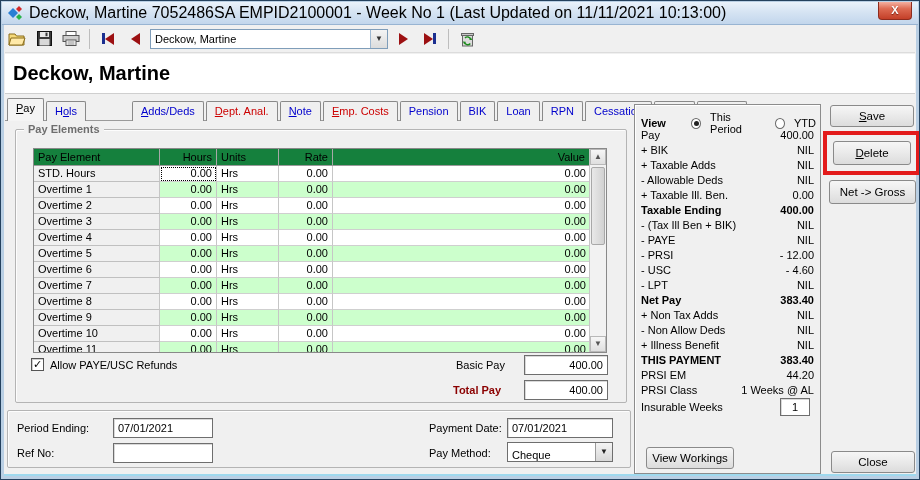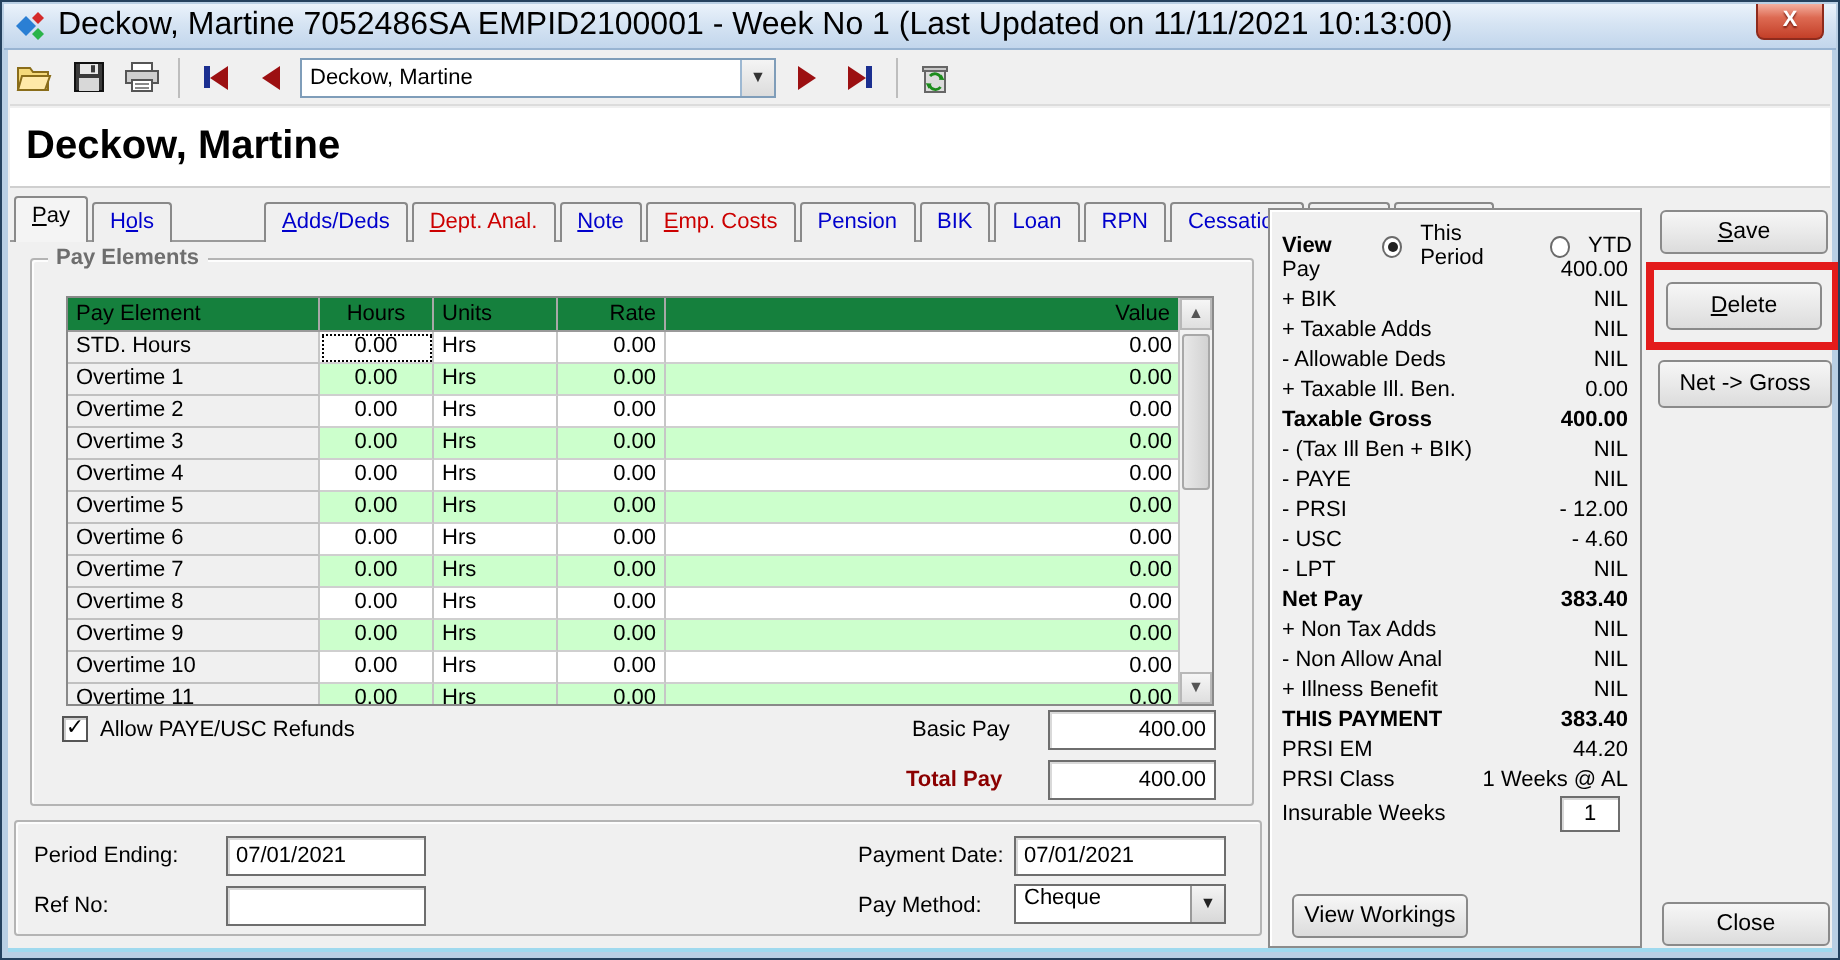--- a/index.html
+++ b/index.html
@@ -61,21 +61,21 @@
   #gb-period { left:6px; top:409px; width:624px; height:58px; }
 
   
   .paytable { position:absolute; left:32px; top:147px; width:574px; height:205px;
     border:1px solid #898989; background:#fff; overflow:hidden; }
   .tbl-inner { position:absolute; left:0; top:0; width:556px; }
   .tbl-row, .tbl-head { display:flex; height:16px; line-height:15px; }
   .tbl-head { height:17px; line-height:16px; background:#15803d; border-bottom:1px solid #9a9a9a; }
   .tbl-head .c { border-right:1px solid #a8a8a8; }
   .c { padding:0 4px; border-right:1px solid #c6c6c6; overflow:hidden; white-space:nowrap; }
-  .c0 { width:126px; } .c1 { width:57px; text-align:center; } .c2 { width:62px; }
+  .c0 { width:126px; } .c1 { width:57px; text-align:right; } .c2 { width:62px; }
   .c3 { width:54px; text-align:right; } .c4 { flex:1; text-align:right; border-right:none; }
   .tbl-row .c0 { background:#f0f0f0; border-bottom:1px solid #c0c0c0; }
   .tbl-row .c1,.tbl-row .c2,.tbl-row .c3,.tbl-row .c4 { border-bottom:1px solid #cfcfcf; }
   .tbl-row.green .c1,.tbl-row.green .c2,.tbl-row.green .c3,.tbl-row.green .c4 { background:#ccffcc; }
   .cell-focus { outline:1px dotted #000; outline-offset:-2px; }
 
   
   .vscroll { position:absolute; right:0; top:0; width:17px; height:203px; background:#f2f2f2; border-left:1px solid #c6c6c6; }
   .sb-btn { position:absolute; left:0; width:16px; height:16px; background:linear-gradient(#f6f6f6,#dfdfdf);
     border:1px solid #b8b8b8; color:#555; font-size:8px; text-align:center; line-height:14px; cursor:pointer; }
@@ -91,21 +91,21 @@
   .tb.right { text-align:right; }
   input.tb { outline:none; }
 
   .checkrow { position:absolute; left:30px; top:357px; display:flex; align-items:center; gap:6px; }
   .checkbox { width:13px; height:13px; background:#fff; border:1px solid #555;
     box-shadow: inset 1px 1px 0 #cfcfcf; font-size:11px; line-height:11px; text-align:center; cursor:pointer; }
 
   .totalpay-label { font-weight:bold; color:#8b0000; }
 
   .selectbox { position:absolute; height:20px; background:#fff; border:1px solid #6e6e6e;
-    display:flex; align-items:flex-start; cursor:pointer; }
+    display:flex; align-items:flex-end; cursor:pointer; }
   .selectbox .sel-text { flex:1; padding-left:4px; }
   .selectbox .sel-btn { width:17px; height:18px; background:linear-gradient(#f4f4f4,#d8d8d8);
     border-left:1px solid #9a9a9a; text-align:center; font-size:8px; line-height:18px; color:#222; }
 
   
   .summary-panel { position:absolute; left:633px; top:103px; width:187px; height:370px;
     background:#f0f0f0; border:1px solid #8c8c8c; box-shadow:1px 1px 0 #fff inset; }
   .view-row { position:absolute; left:6px; top:6px; right:4px; display:flex; align-items:center; gap:6px; }
   .view-label { font-weight:bold; margin-right:19px; }
   .radio { width:11px; height:11px; border:1px solid #6a6a6a; border-radius:50%; background:#fff; position:relative; cursor:pointer; }
@@ -386,21 +386,21 @@
         </div>
         <div class="sum-row">
           <span>- Allowable Deds</span>
           <span>NIL</span>
         </div>
         <div class="sum-row">
           <span>+ Taxable Ill. Ben.</span>
           <span>0.00</span>
         </div>
         <div class="sum-row bold">
-          <span>Taxable Gross</span>
+          <span>Taxable Ending</span>
           <span>400.00</span>
         </div>
         <div class="sum-row">
           <span>- (Tax Ill Ben + BIK)</span>
           <span>NIL</span>
         </div>
         <div class="sum-row">
           <span>- PAYE</span>
           <span>NIL</span>
         </div>
@@ -418,21 +418,21 @@
         </div>
         <div class="sum-row bold">
           <span>Net Pay</span>
           <span>383.40</span>
         </div>
         <div class="sum-row">
           <span>+ Non Tax Adds</span>
           <span>NIL</span>
         </div>
         <div class="sum-row">
-          <span>- Non Allow Anal</span>
+          <span>- Non Allow Deds</span>
           <span>NIL</span>
         </div>
         <div class="sum-row">
           <span>+ Illness Benefit</span>
           <span>NIL</span>
         </div>
         <div class="sum-row bold">
           <span>THIS PAYMENT</span>
           <span>383.40</span>
         </div>

